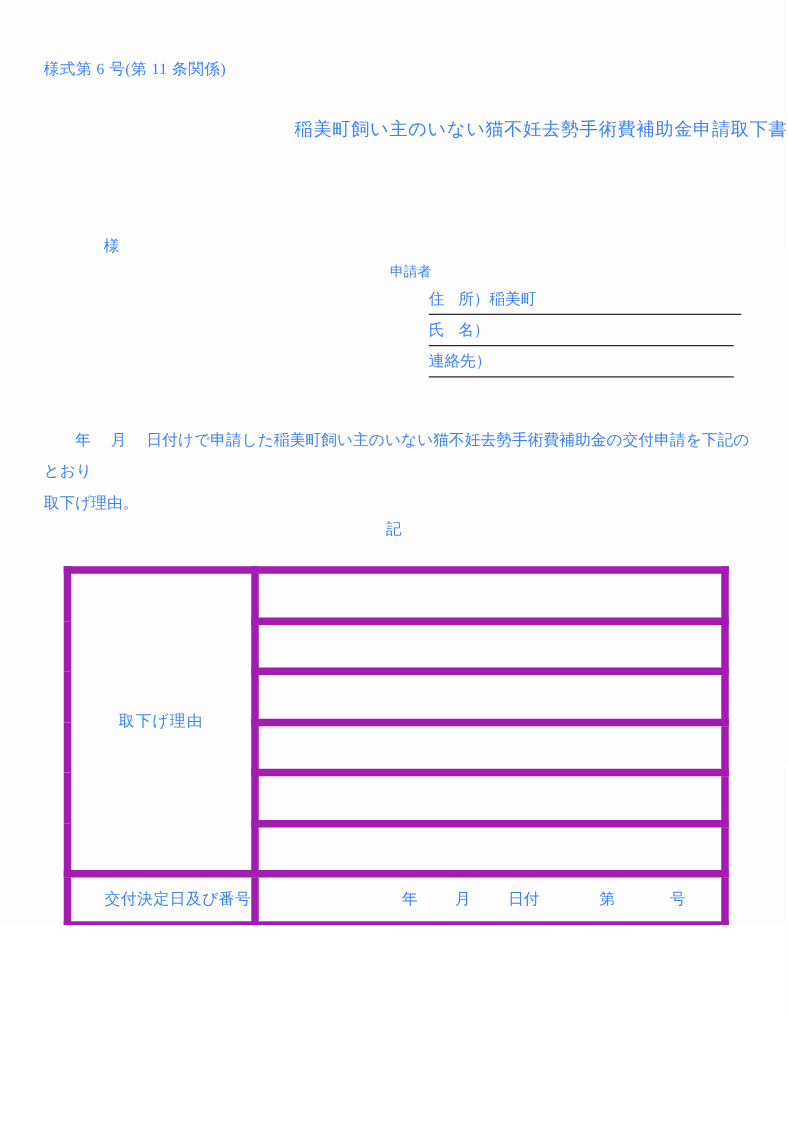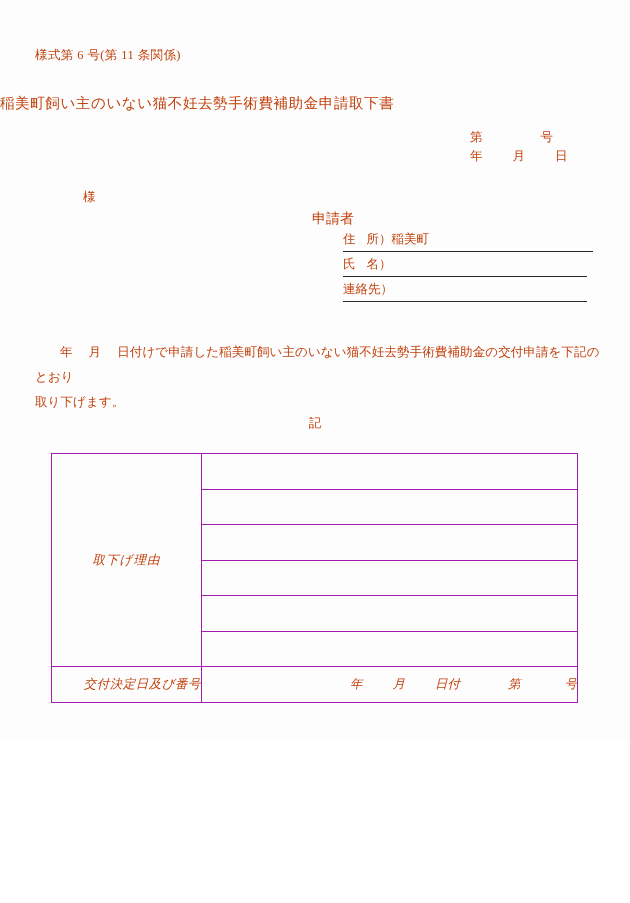--- a/index.html
+++ b/index.html
@@ -7,41 +7,41 @@
     margin: 0;
     padding: 0;
     background: #ffffff;
   }
   .page {
     position: relative;
     width: 630px;
     height: 740px;
     background: #fdfdfd;
     font-family: "Liberation Serif", "DejaVu Serif", serif;
-    color: #c2410c;
+    color: #3b82f6;
     overflow: hidden;
   }
 
   
   .form-no {
     position: absolute;
     left: 35px;
     top: 47px;
     font-size: 12.5px;
     letter-spacing: 0.4px;
     white-space: nowrap;
   }
 
   
   .doc-title {
     position: absolute;
     left: 0;
     top: 94px;
     width: 630px;
-    text-align: left;
+    text-align: right;
     font-size: 14.5px;
     letter-spacing: 0.6px;
     white-space: nowrap;
   }
 
   
   .meta-block {
     position: absolute;
     left: 470px;
     top: 128px;
@@ -61,21 +61,21 @@
     left: 83px;
     top: 189px;
     font-size: 12.5px;
   }
 
   
   .applicant-label {
     position: absolute;
     left: 312px;
     top: 210px;
-    font-size: 14px;
+    font-size: 11px;
     white-space: nowrap;
   }
   .applicant-lines {
     position: absolute;
     left: 343px;
     top: 231px;
     font-size: 12.5px;
   }
   .app-line {
     position: relative;
@@ -126,69 +126,60 @@
   
   .form-table {
     position: absolute;
     left: 51px;
     top: 453px;
     width: 527px;
     border-collapse: collapse;
     table-layout: fixed;
   }
   .form-table td {
-    border: 1px solid #a21caf;
+    border: 6px solid #a21caf;
     padding: 0;
     font-size: 12.5px;
     vertical-align: middle;
-    font-style: italic;
   }
   .col-label { width: 150px; }
   .col-field { width: 376px; }
 
   td.label-cell {
     text-align: center;
     letter-spacing: 1px;
   }
   td.blank-cell {
     height: 34.5px;
   }
   td.bottom-label {
     height: 35px;
     text-align: right;
     letter-spacing: 0.5px;
   }
   td.bottom-field {
     height: 35px;
-    text-align: right;
+    text-align: center;
     padding-left: 86px;
     white-space: nowrap;
   }
   .bottom-field .s1 { display: inline-block; width: 30px; }
   .bottom-field .s2 { display: inline-block; width: 30px; }
   .bottom-field .s3 { display: inline-block; width: 48px; }
   .bottom-field .s4 { display: inline-block; width: 44px; }
 </style>
 </head>
 <body>
 
 <div class="page">
 
   <div class="form-no">様式第 6 号(第 11 条関係)</div>
 
   <div class="doc-title">稲美町飼い主のいない猫不妊去勢手術費補助金申請取下書</div>
 
-  <div class="meta-block">
-    <span class="meta-row">
-      <span>第</span><span class="sp-wide"></span><span>号</span>
-    </span>
-    <span class="meta-row">
-      <span>年</span><span class="sp-mid"></span><span>月</span><span class="sp-mid"></span><span>日</span>
-    </span>
-  </div>
 
   <div class="addressee">様</div>
 
   <div class="applicant-label">申請者</div>
 
   <div class="applicant-lines">
     <div class="app-line addr">
       <span class="rule"></span>
       <span class="txt"><span>住</span><span class="gap-sm"></span><span>所）稲美町</span></span>
     </div>
@@ -197,21 +188,21 @@
       <span class="txt"><span>氏</span><span class="gap-sm"></span><span>名）</span></span>
     </div>
     <div class="app-line contact">
       <span class="rule"></span>
       <span class="txt"><span>連絡先）</span></span>
     </div>
   </div>
 
   <div class="body-text">
     <span class="indent"></span><span>年</span><span class="sp-s"></span><span>月</span><span class="sp-s"></span><span>日付けで申請した稲美町飼い主のいない猫不妊去勢手術費補助金の交付申請を下記のとおり</span><br>
-    <span>取り下げます。</span>
+    <span>取下げ理由。</span>
   </div>
 
   <div class="ki-mark">記</div>
 
   <table class="form-table">
     <colgroup>
       <col class="col-label">
       <col class="col-field">
     </colgroup>
     <tbody>

